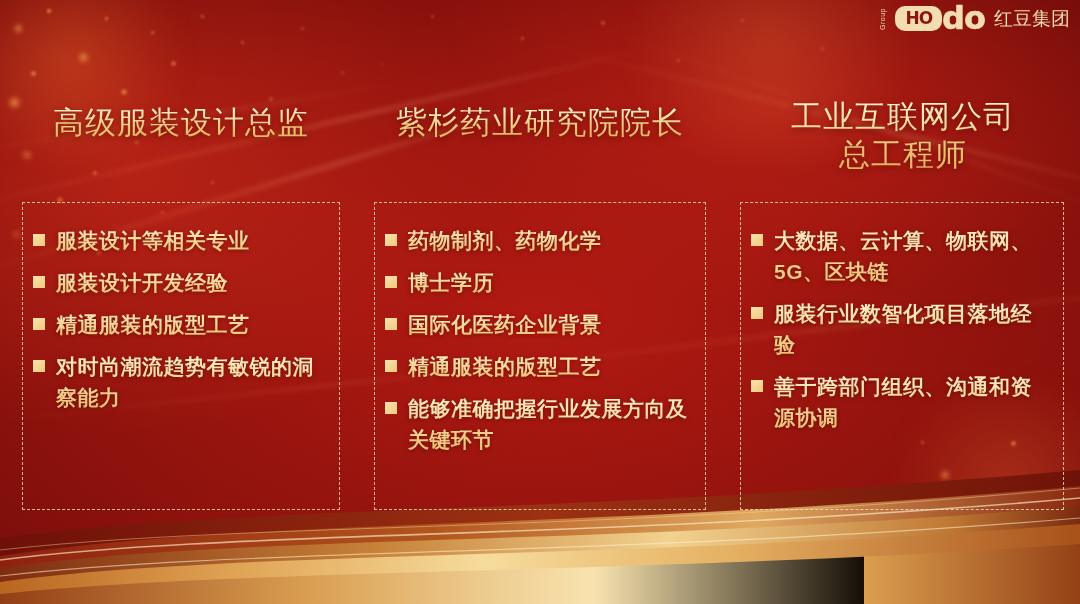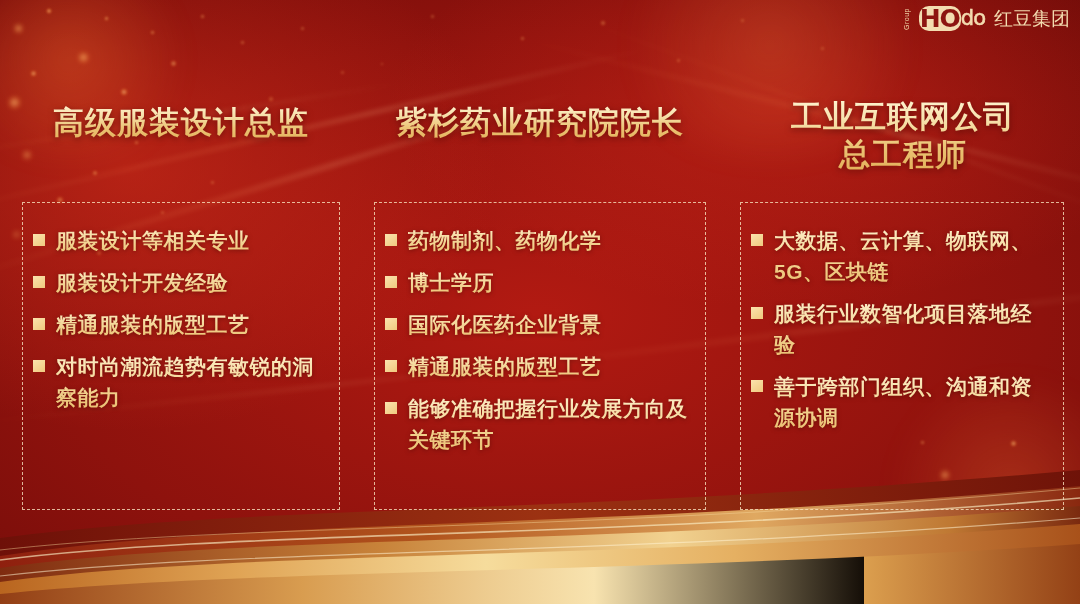--- a/index.html
+++ b/index.html
@@ -74,31 +74,31 @@
   }
   .logo-hodo {
     display: flex;
     align-items: center;
     height: 25px;
   }
   .logo-hodo .box {
     background: #f3dcb0;
     color: #8c1510;
     font-weight: 700;
-    font-size: 25px;
+    font-size: 17px;
     line-height: 25px;
-    padding: 0 1px;
+    padding: 0 10px;
     letter-spacing: -1px;
     font-family: "DejaVu Sans", sans-serif;
     border-radius: 10px;
   }
   .logo-hodo .open {
     color: #f3dcb0;
-    font-weight: 400;
-    font-size: 21px;
+    font-weight: 700;
+    font-size: 32px;
     line-height: 25px;
     letter-spacing: -1px;
     font-family: "DejaVu Sans", sans-serif;
     -webkit-text-stroke: 0.6px #f3dcb0;
   }
   .logo-cn {
     font-size: 19px;
     font-weight: 400;
     color: #f3dcb0;
     letter-spacing: 0px;
@@ -111,21 +111,21 @@
     position: absolute;
     top: 0;
     left: 0;
     width: 1080px;
     height: 196px;
     z-index: 30;
   }
   .col-title {
     position: absolute;
     text-align: center;
-    font-weight: 700;
+    font-weight: 400;
     font-size: 31px;
     line-height: 38px;
     letter-spacing: 1px;
     background: linear-gradient(180deg, #fff4d2 0%, #f6dfa8 32%, #ecc577 62%, #e2ae57 100%);
     -webkit-background-clip: text;
     background-clip: text;
     color: transparent;
     -webkit-text-fill-color: transparent;
     filter: drop-shadow(0 2px 3px rgba(60,4,2,0.55));
   }

